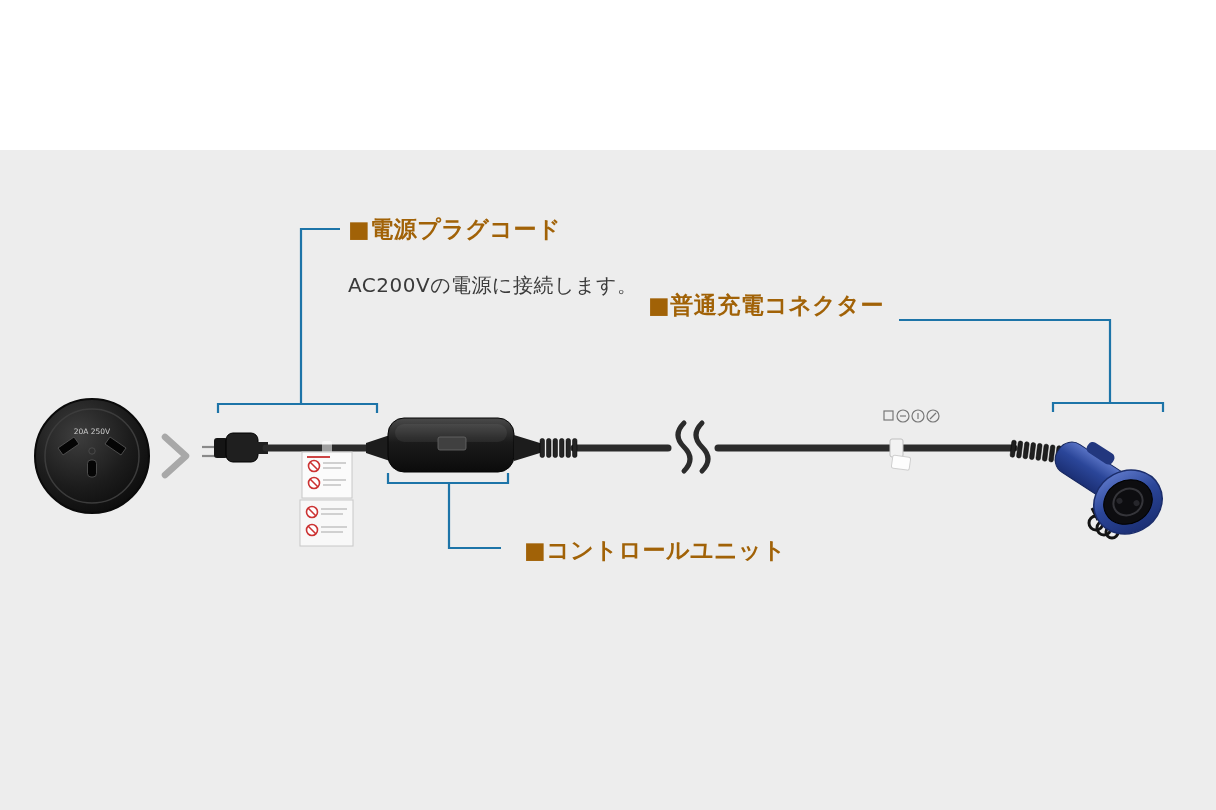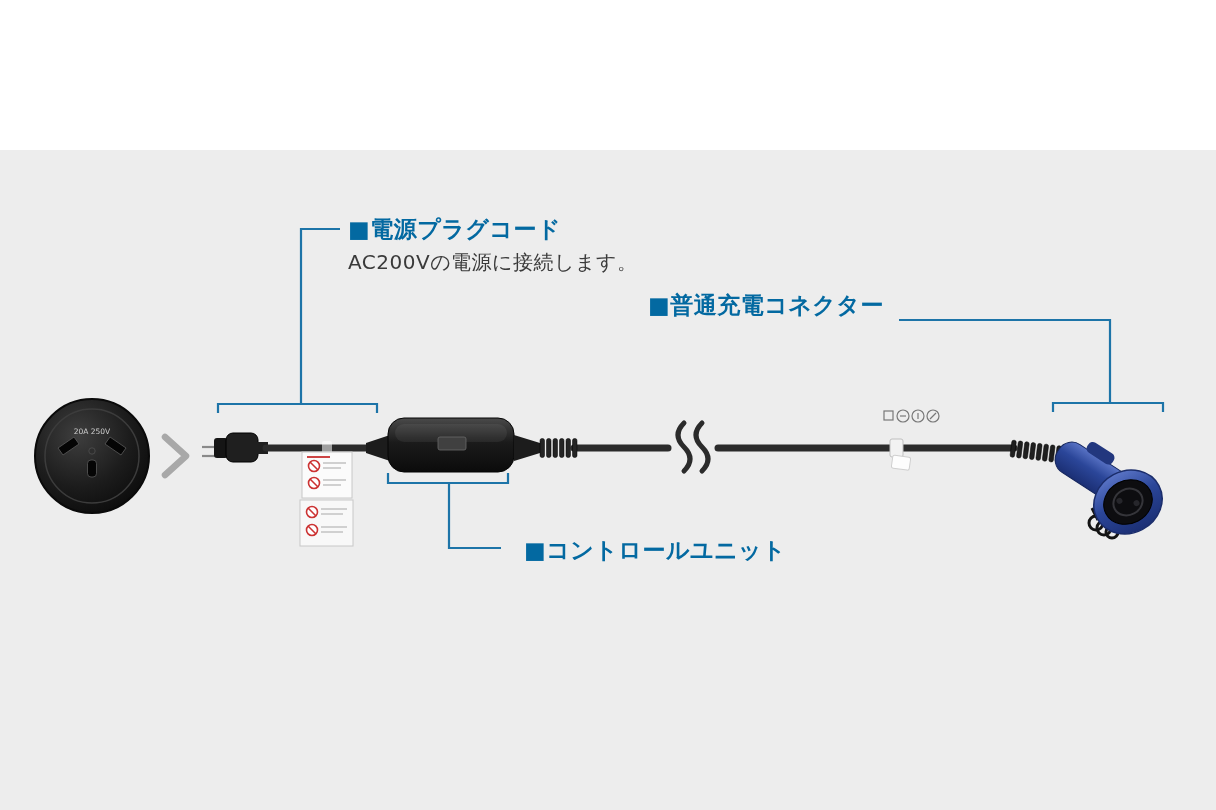--- a/index.html
+++ b/index.html
@@ -5,22 +5,22 @@
   html,body{margin:0;padding:0;}
   body{
     width:1216px;height:810px;position:relative;overflow:hidden;
     background:#ffffff;
     font-family:"DejaVu Sans","Liberation Sans",sans-serif;
   }
   .band-top{position:absolute;left:0;top:0;width:1216px;height:150px;background:#ffffff;}
   .band-main{position:absolute;left:0;top:150px;width:1216px;height:660px;background:#ededed;}
   svg.diagram{position:absolute;left:0;top:0;width:1216px;height:810px;}
   .callout{position:absolute;z-index:5;white-space:nowrap;}
-  .callout .title{font-size:23px;font-weight:700;color:#0369a1;letter-spacing:.5px;}
-  .callout .desc{font-size:20px;font-weight:400;color:#3a3a3a;margin-top:4px;letter-spacing:.5px;}
+  .callout .title{font-size:23px;font-weight:700;color:#a16207;letter-spacing:.5px;}
+  .callout .desc{font-size:20px;font-weight:400;color:#3a3a3a;margin-top:27px;letter-spacing:.5px;}
 </style>
 </head>
 <body>
 
 <div class="band-top"></div>
 <div class="band-main"></div>
 
 <svg class="diagram" viewBox="0 0 1216 810">
   <defs>
     <radialGradient id="plugFaceG" cx="38%" cy="32%" r="75%">

